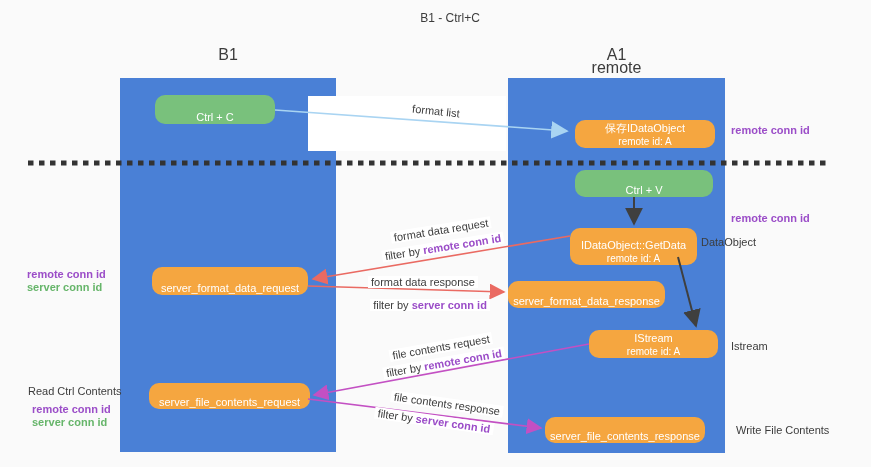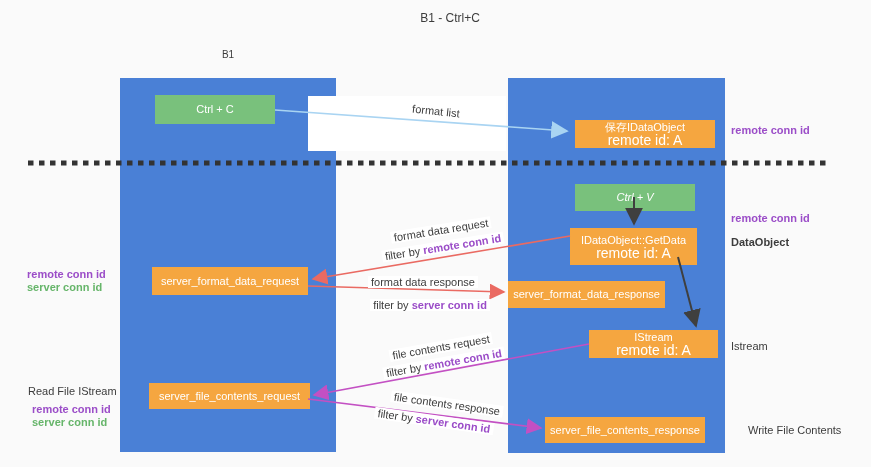--- a/index.html
+++ b/index.html
@@ -9,27 +9,27 @@
     --text-dark:#3c3c3c; --dashed-line:#333333;
   }
   html,body { margin:0; padding:0; }
   body { background:#fafafa; font-family:"Liberation Sans", sans-serif; }
   .canvas { position:relative; width:871px; height:467px; background:#fafafa; overflow:hidden; }
 
   .diagram-title { position:absolute; left:330px; top:8px; width:240px; text-align:center;
     font-size:12px; line-height:20px; color:var(--text-dark); }
 
   .lane { position:absolute; background:var(--lane-blue); }
-  .lane-header { position:absolute; text-align:center; font-size:10px; line-height:13px; color:var(--text-dark); }
+  .lane-header { position:absolute; text-align:center; font-size:16px; line-height:13px; color:var(--text-dark); }
 
-  .node { position:absolute; display:flex; flex-direction:column; justify-content:center;
-    align-items:center; color:#fff; font-size:11px; line-height:13px; text-align:center; z-index:3; }
+  .node { position:absolute; display:flex; flex-direction:column; justify-content:flex-end;
+    align-items:center; color:#fff; font-size:11px; line-height:13px; text-align:center; z-index:3;border-radius:10px; }
   .node.orange { background:var(--node-orange); }
   .node.green  { background:var(--node-green); }
-  .node .l2 { font-size:14px; }
+  .node .l2 { font-size:10px; }
 
   svg.arrows { position:absolute; left:0; top:0; z-index:4; pointer-events:none; }
 
   .backing { position:absolute; background:#ffffff; z-index:2; }
 
   .edge-label { position:absolute; white-space:nowrap; font-size:11px; color:var(--text-dark);
     background:#ffffff; padding:0 3px; z-index:5; }
   .edge-label .key { font-weight:bold; color:var(--text-purple); }
 
   .side-label { position:absolute; white-space:nowrap; font-size:11px; color:var(--text-dark); z-index:5; }
@@ -41,34 +41,38 @@
 
 <div class="canvas">
 
   <div class="diagram-title">
     <div>B1 - Ctrl+C</div>
   </div>
 
   <div class="lane-header" style="left:120px; top:48px; width:216px;">
     <div>B1</div>
   </div>
+  <div class="lane-header" style="left:508px; top:48px; width:217px;">
+    <div>A1</div>
+    <div>remote</div>
+  </div>
 
   <div class="lane" style="left:120px; top:78px; width:216px; height:374px;"></div>
   <div class="lane" style="left:508px; top:78px; width:217px; height:375px;"></div>
 
   <div class="backing" style="left:308px; top:96px; width:198px; height:55px;"></div>
 
   <div class="node green" style="left:155px; top:95px; width:120px; height:29px;">
     <div>Ctrl + C</div>
   </div>
   <div class="node orange" style="left:575px; top:120px; width:140px; height:28px;">
     <div>保存IDataObject</div>
     <div class="l2">remote id: A</div>
   </div>
-  <div class="node green" style="left:575px; top:184px; width:120px; height:27px;font-style:italic;">
+  <div class="node green" style="left:575px; top:170px; width:138px; height:27px;">
     <div>Ctrl + V</div>
   </div>
   <div class="node orange" style="left:570px; top:228px; width:127px; height:37px;">
     <div>IDataObject::GetData</div>
     <div class="l2">remote id: A</div>
   </div>
   <div class="node orange" style="left:508px; top:281px; width:157px; height:27px;">
     <div>server_format_data_response</div>
   </div>
   <div class="node orange" style="left:152px; top:267px; width:156px; height:28px;">
@@ -124,23 +128,23 @@
   <div class="edge-label" style="left:430px; top:305px; transform:translate(-50%,-50%);"><span>filter by </span><span class="key">server conn id</span></div>
 
   <div class="edge-label" style="left:441px; top:347px; transform:translate(-50%,-50%) rotate(-10deg);">file contents request</div>
   <div class="edge-label" style="left:444px; top:363px; transform:translate(-50%,-50%) rotate(-10deg);"><span>filter by </span><span class="key">remote conn id</span></div>
 
   <div class="edge-label" style="left:447px; top:404px; transform:translate(-50%,-50%) rotate(8deg);">file contents response</div>
   <div class="edge-label" style="left:434px; top:421px; transform:translate(-50%,-50%) rotate(8deg);"><span>filter by </span><span class="key">server conn id</span></div>
 
   <div class="side-label purple" style="left:731px; top:124px;">remote conn id</div>
   <div class="side-label purple" style="left:731px; top:212px;">remote conn id</div>
-  <div class="side-label" style="left:731px; top:236px;font-weight:bold;">DataObject</div>
+  <div class="side-label" style="left:701px; top:236px;">DataObject</div>
   <div class="side-label" style="left:731px; top:340px;">Istream</div>
-  <div class="side-label" style="left:736px; top:424px;margin-left:12px;">Write File Contents</div>
+  <div class="side-label" style="left:736px; top:424px;">Write File Contents</div>
 
   <div class="side-label purple" style="left:27px; top:268px;">remote conn id</div>
   <div class="side-label green" style="left:27px; top:281px;">server conn id</div>
-  <div class="side-label" style="left:28px; top:385px;">Read File IStream</div>
+  <div class="side-label" style="left:28px; top:385px;">Read Ctrl Contents</div>
   <div class="side-label purple" style="left:32px; top:403px;">remote conn id</div>
   <div class="side-label green" style="left:32px; top:416px;">server conn id</div>
 
 </div>
 
 </body></html>

